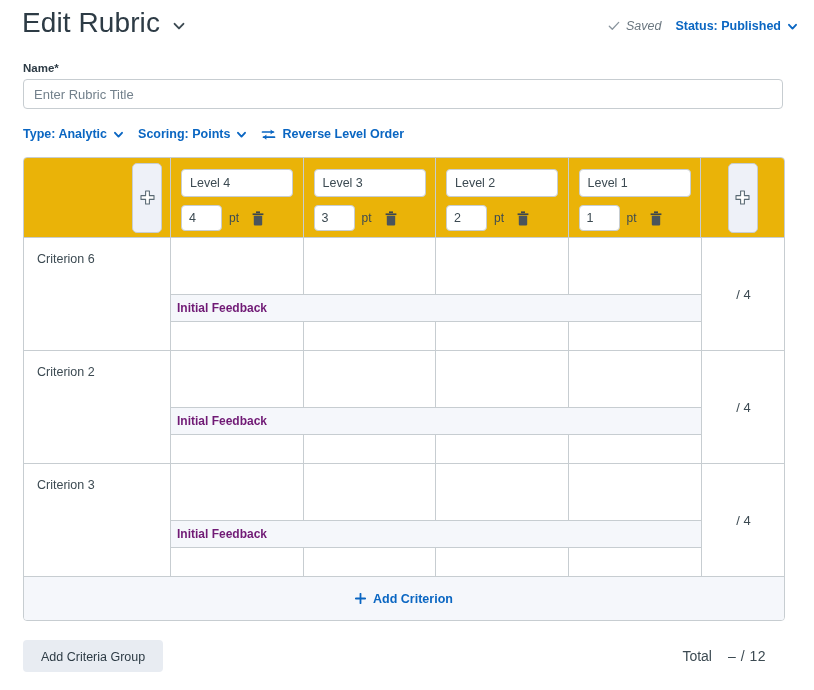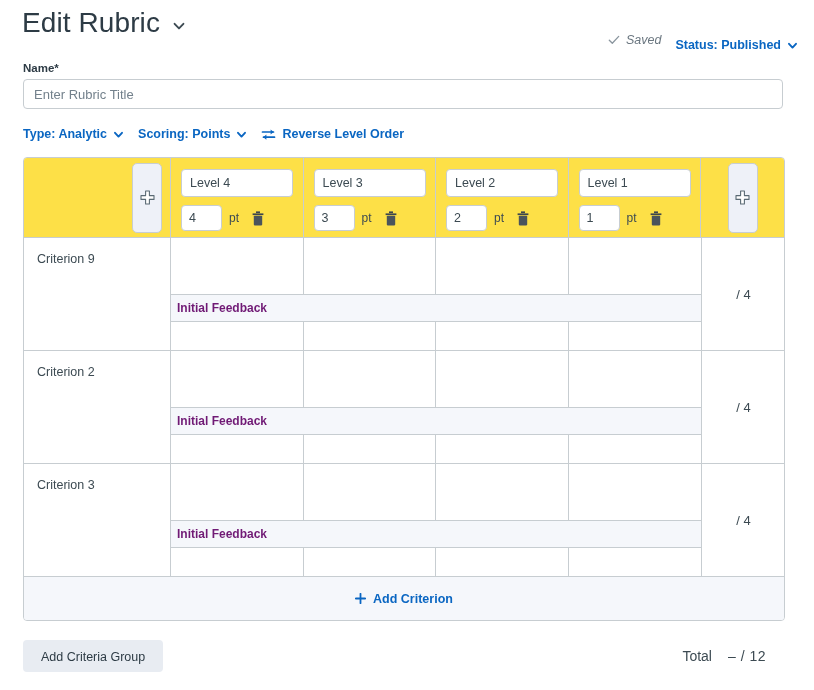--- a/index.html
+++ b/index.html
@@ -42,21 +42,21 @@
     height: 14px;
     position: relative;
     top: 3px;
     cursor: pointer;
   }
   .title-caret svg { display: block; }
 
   .header-right {
     position: absolute;
     right: 16px;
-    top: 28px;
+    top: 19px;
     display: flex;
     align-items: center;
     gap: 14px;
   }
   .saved-indicator {
     display: flex;
     align-items: center;
     gap: 6px;
     color: #6b7780;
     font-size: 12.5px;
@@ -68,21 +68,20 @@
     display: inline-block;
   }
   .status-link {
     color: #0a66c2;
     font-size: 12.5px;
     font-weight: bold;
     display: flex;
     align-items: center;
     gap: 6px;
     cursor: pointer;
-    margin-top: 10px;
   }
   .status-caret { width: 11px; height: 11px; display: inline-block; }
 
   
   .name-block {
     margin: 6px 16px 0 23px;
   }
   .name-label {
     font-size: 11.5px;
     font-weight: bold;
@@ -138,21 +137,21 @@
     border: 1px solid #c7cdd1;
     border-radius: 4px;
     background: #fff;
     box-sizing: border-box;
     overflow: hidden;
   }
 
   
   .levels-row {
     display: flex;
-    background: #fde047;
+    background: #eab308;
     border-bottom: 1px solid #c7cdd1;
     height: 79px;
   }
   .lv-cell {
     border-right: 1px solid #c7cdd1;
     box-sizing: border-box;
     position: relative;
   }
   .lv-blank-left {
     width: 147px;
@@ -512,21 +511,21 @@
             <svg viewBox="0 0 15 15" width="15" height="15" aria-hidden="true">
               <path d="M5.6 1 H9.4 V5.6 H14 V9.4 H9.4 V14 H5.6 V9.4 H1 V5.6 H5.6 Z" fill="#ffffff" stroke="#5a6a74" stroke-width="1.1" stroke-linejoin="round"></path>
             </svg>
           </span>
         </div>
       </div>
     </div>
 
     <div class="crit-row">
 
-      <div class="crit-name-cell">Criterion 9</div>
+      <div class="crit-name-cell">Criterion 6</div>
       <div class="crit-middle">
         <div class="rating-cells">
           <div class="rating-cell"></div>
           <div class="rating-cell"></div>
           <div class="rating-cell"></div>
           <div class="rating-cell"></div>
         </div>
         <div class="feedback-bar">Initial Feedback</div>
         <div class="feedback-cells">
           <div class="feedback-cell"></div>

